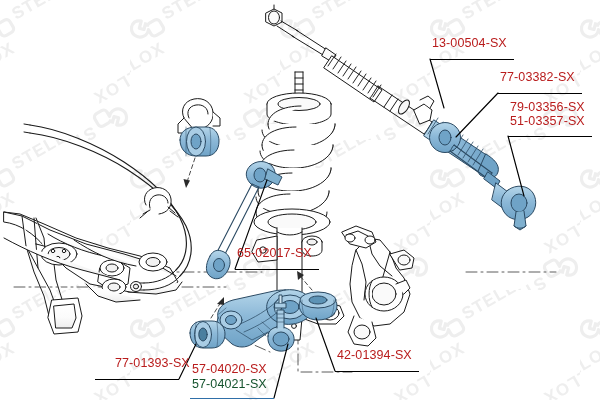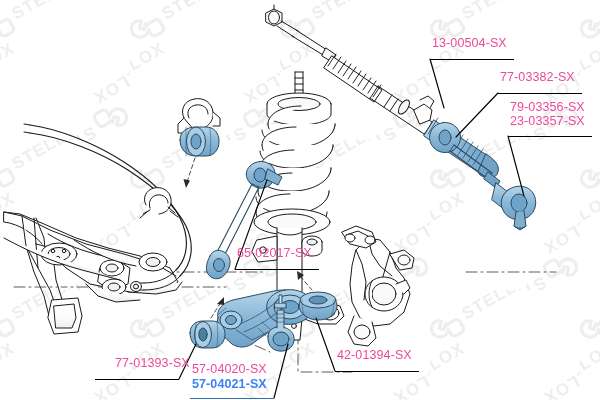--- a/index.html
+++ b/index.html
@@ -26,24 +26,24 @@
   #watermark-layer { z-index: 1; }
   #diagram-layer  { z-index: 2; }
   #label-layer    { z-index: 3; }
 
   .lbl {
     position: absolute;
     white-space: nowrap;
     font-family: "Liberation Sans", sans-serif;
     font-size: 12.5px;
     letter-spacing: 0.1px;
-    color: #ec4899;
+    color: #b91c1c;
     line-height: 14px;
   }
-  .lbl.hl { color: #3b82f6; font-weight: bold; }
+  .lbl.hl { color: #14532d; }
   .ul {
     position: absolute;
     height: 0;
     border-top: 1.15px solid #000000;
   }
   .ul.hl { border-top-color: #2f6fa8; }
 </style>
 </head>
 <body>
 
@@ -414,21 +414,21 @@
 
   <div id="label-layer">
 
     <div class="lbl" style="left:432px; top:36px;">13-00504-SX</div>
     <div class="ul" style="left:430px; top:59px; width:84px;"></div>
 
     <div class="lbl" style="left:500px; top:70px;">77-03382-SX</div>
     <div class="ul" style="left:498px; top:93px; width:84px;"></div>
 
     <div class="lbl" style="left:510px; top:100px;">79-03356-SX</div>
-    <div class="lbl" style="left:510px; top:114px;">23-03357-SX</div>
+    <div class="lbl" style="left:510px; top:114px;">51-03357-SX</div>
     <div class="ul" style="left:508px; top:136px; width:84px;"></div>
 
     <div class="lbl" style="left:237px; top:246px;">65-02017-SX</div>
     <div class="ul" style="left:235px; top:269px; width:84px;"></div>
 
     <div class="lbl" style="left:115px; top:356px;">77-01393-SX</div>
     <div class="ul" style="left:95px; top:379px; width:84px;"></div>
 
     <div class="lbl" style="left:192px; top:362px;">57-04020-SX</div>
     <div class="lbl hl" style="left:192px; top:377px;">57-04021-SX</div>

